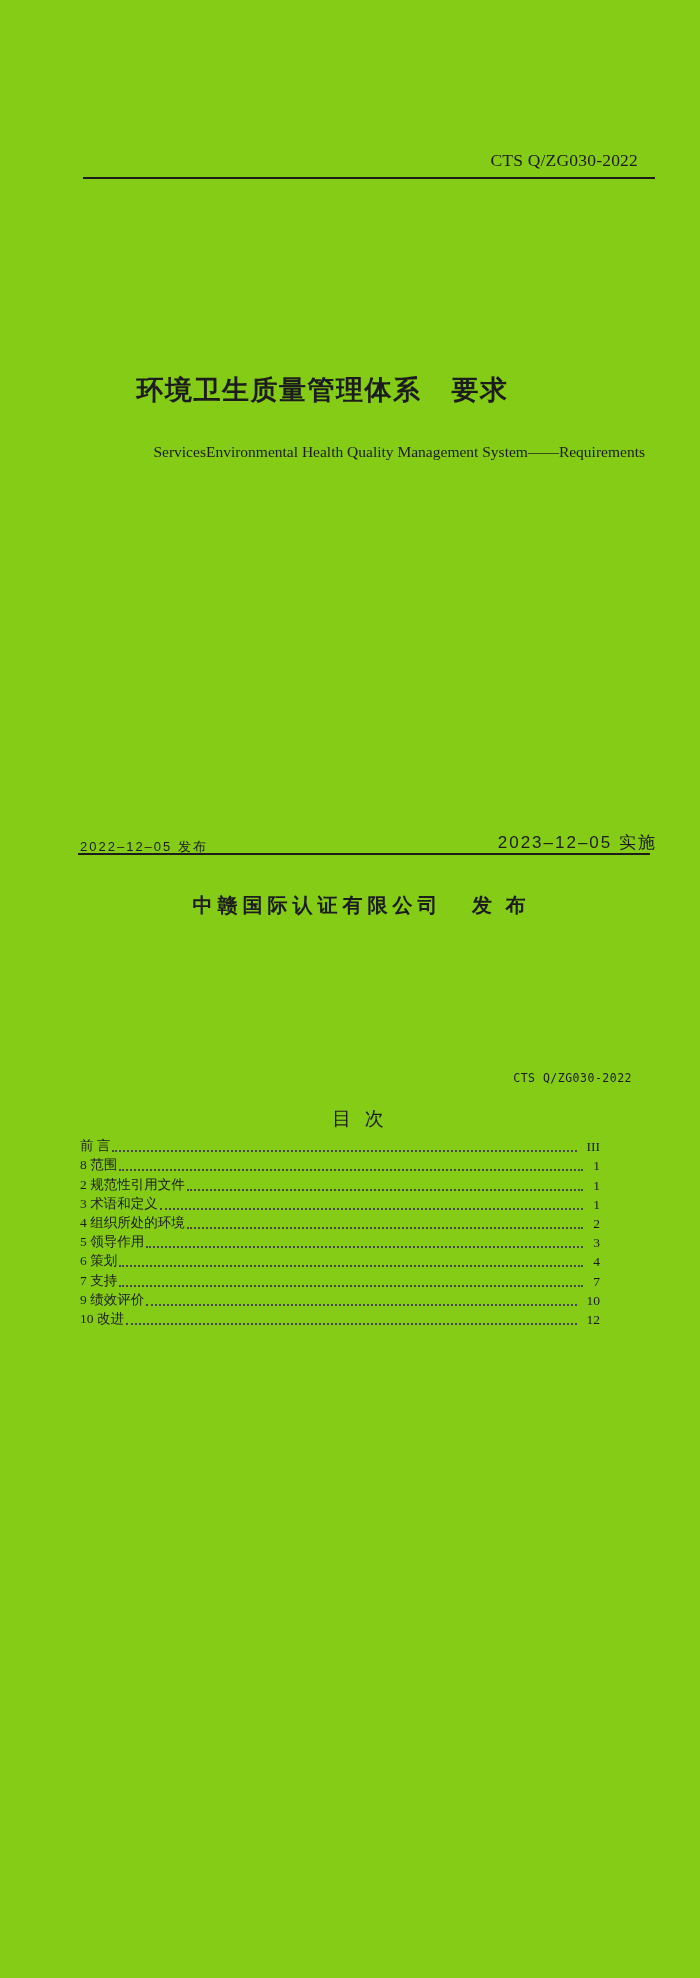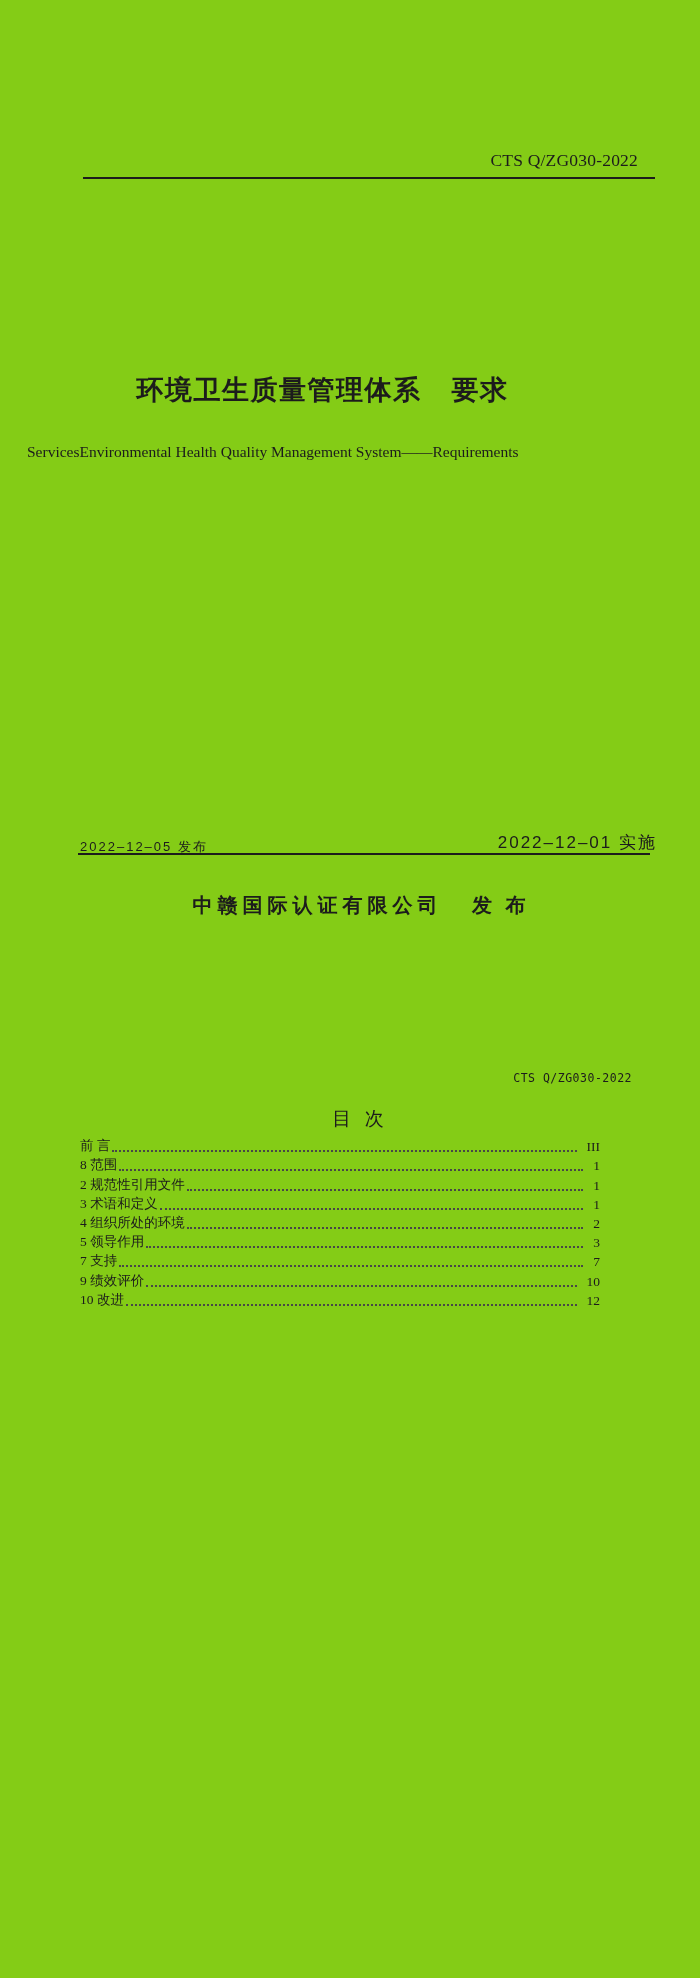--- a/index.html
+++ b/index.html
@@ -26,21 +26,21 @@
     width:572px; height:2px; background:#1c1c1c;
   }
   .doc-title {
     position:absolute; top:372px; left:0; width:645px;
     text-align:center; font-size:27px; font-weight:bold;
     letter-spacing:1.5px; white-space:nowrap;
   }
   .doc-title .title-gap { display:inline-block; width:30px; }
   .doc-subtitle {
     position:absolute; top:443px; left:0; width:645px;
-    text-align:left; font-size:15.5px;
+    text-align:right; font-size:15.5px;
     font-family:"Liberation Serif", serif; white-space:nowrap;padding-left:27px;
   }
   .date-left {
     position:absolute; top:838px; left:80px;
     font-size:13px; letter-spacing:2px; white-space:nowrap;
   }
   .date-right {
     position:absolute; top:831px; right:43px;
     font-size:17px; letter-spacing:2px; white-space:nowrap;
   }
@@ -95,21 +95,21 @@
   <div class="rule-top"></div>
 
   <div class="doc-title">
     <span>环境卫生质量管理体系</span><span class="title-gap"></span><span>要求</span>
   </div>
 
   <div class="doc-subtitle">ServicesEnvironmental Health Quality Management System——Requirements</div>
 
   <div class="date-left">2022–12–05 发布</div>
 
-  <div class="date-right">2022–12–01 实施</div>
+  <div class="date-right">2023–12–05 实施</div>
 
   <div class="rule-date"></div>
 
   <div class="publisher-row">
     <span class="publisher-name">中赣国际认证有限公司</span>
     <span class="publish-label">发 布</span>
   </div>
 
   <div class="header-code-2">CTS Q/ZG030-2022</div>
 
@@ -140,20 +140,25 @@
         <span class="toc-label">4 组织所处的环境</span>
         <span class="toc-dots"></span>
         <span class="toc-page">2</span>
       </div>
       <div class="toc-row">
         <span class="toc-label">5 领导作用</span>
         <span class="toc-dots"></span>
         <span class="toc-page">3</span>
       </div>
       <div class="toc-row">
+        <span class="toc-label">6 策划</span>
+        <span class="toc-dots"></span>
+        <span class="toc-page">4</span>
+      </div>
+      <div class="toc-row">
         <span class="toc-label">7 支持</span>
         <span class="toc-dots"></span>
         <span class="toc-page">7</span>
       </div>
       <div class="toc-row">
         <span class="toc-label">9 绩效评价</span>
         <span class="toc-dots"></span>
         <span class="toc-page">10</span>
       </div>
       <div class="toc-row">

